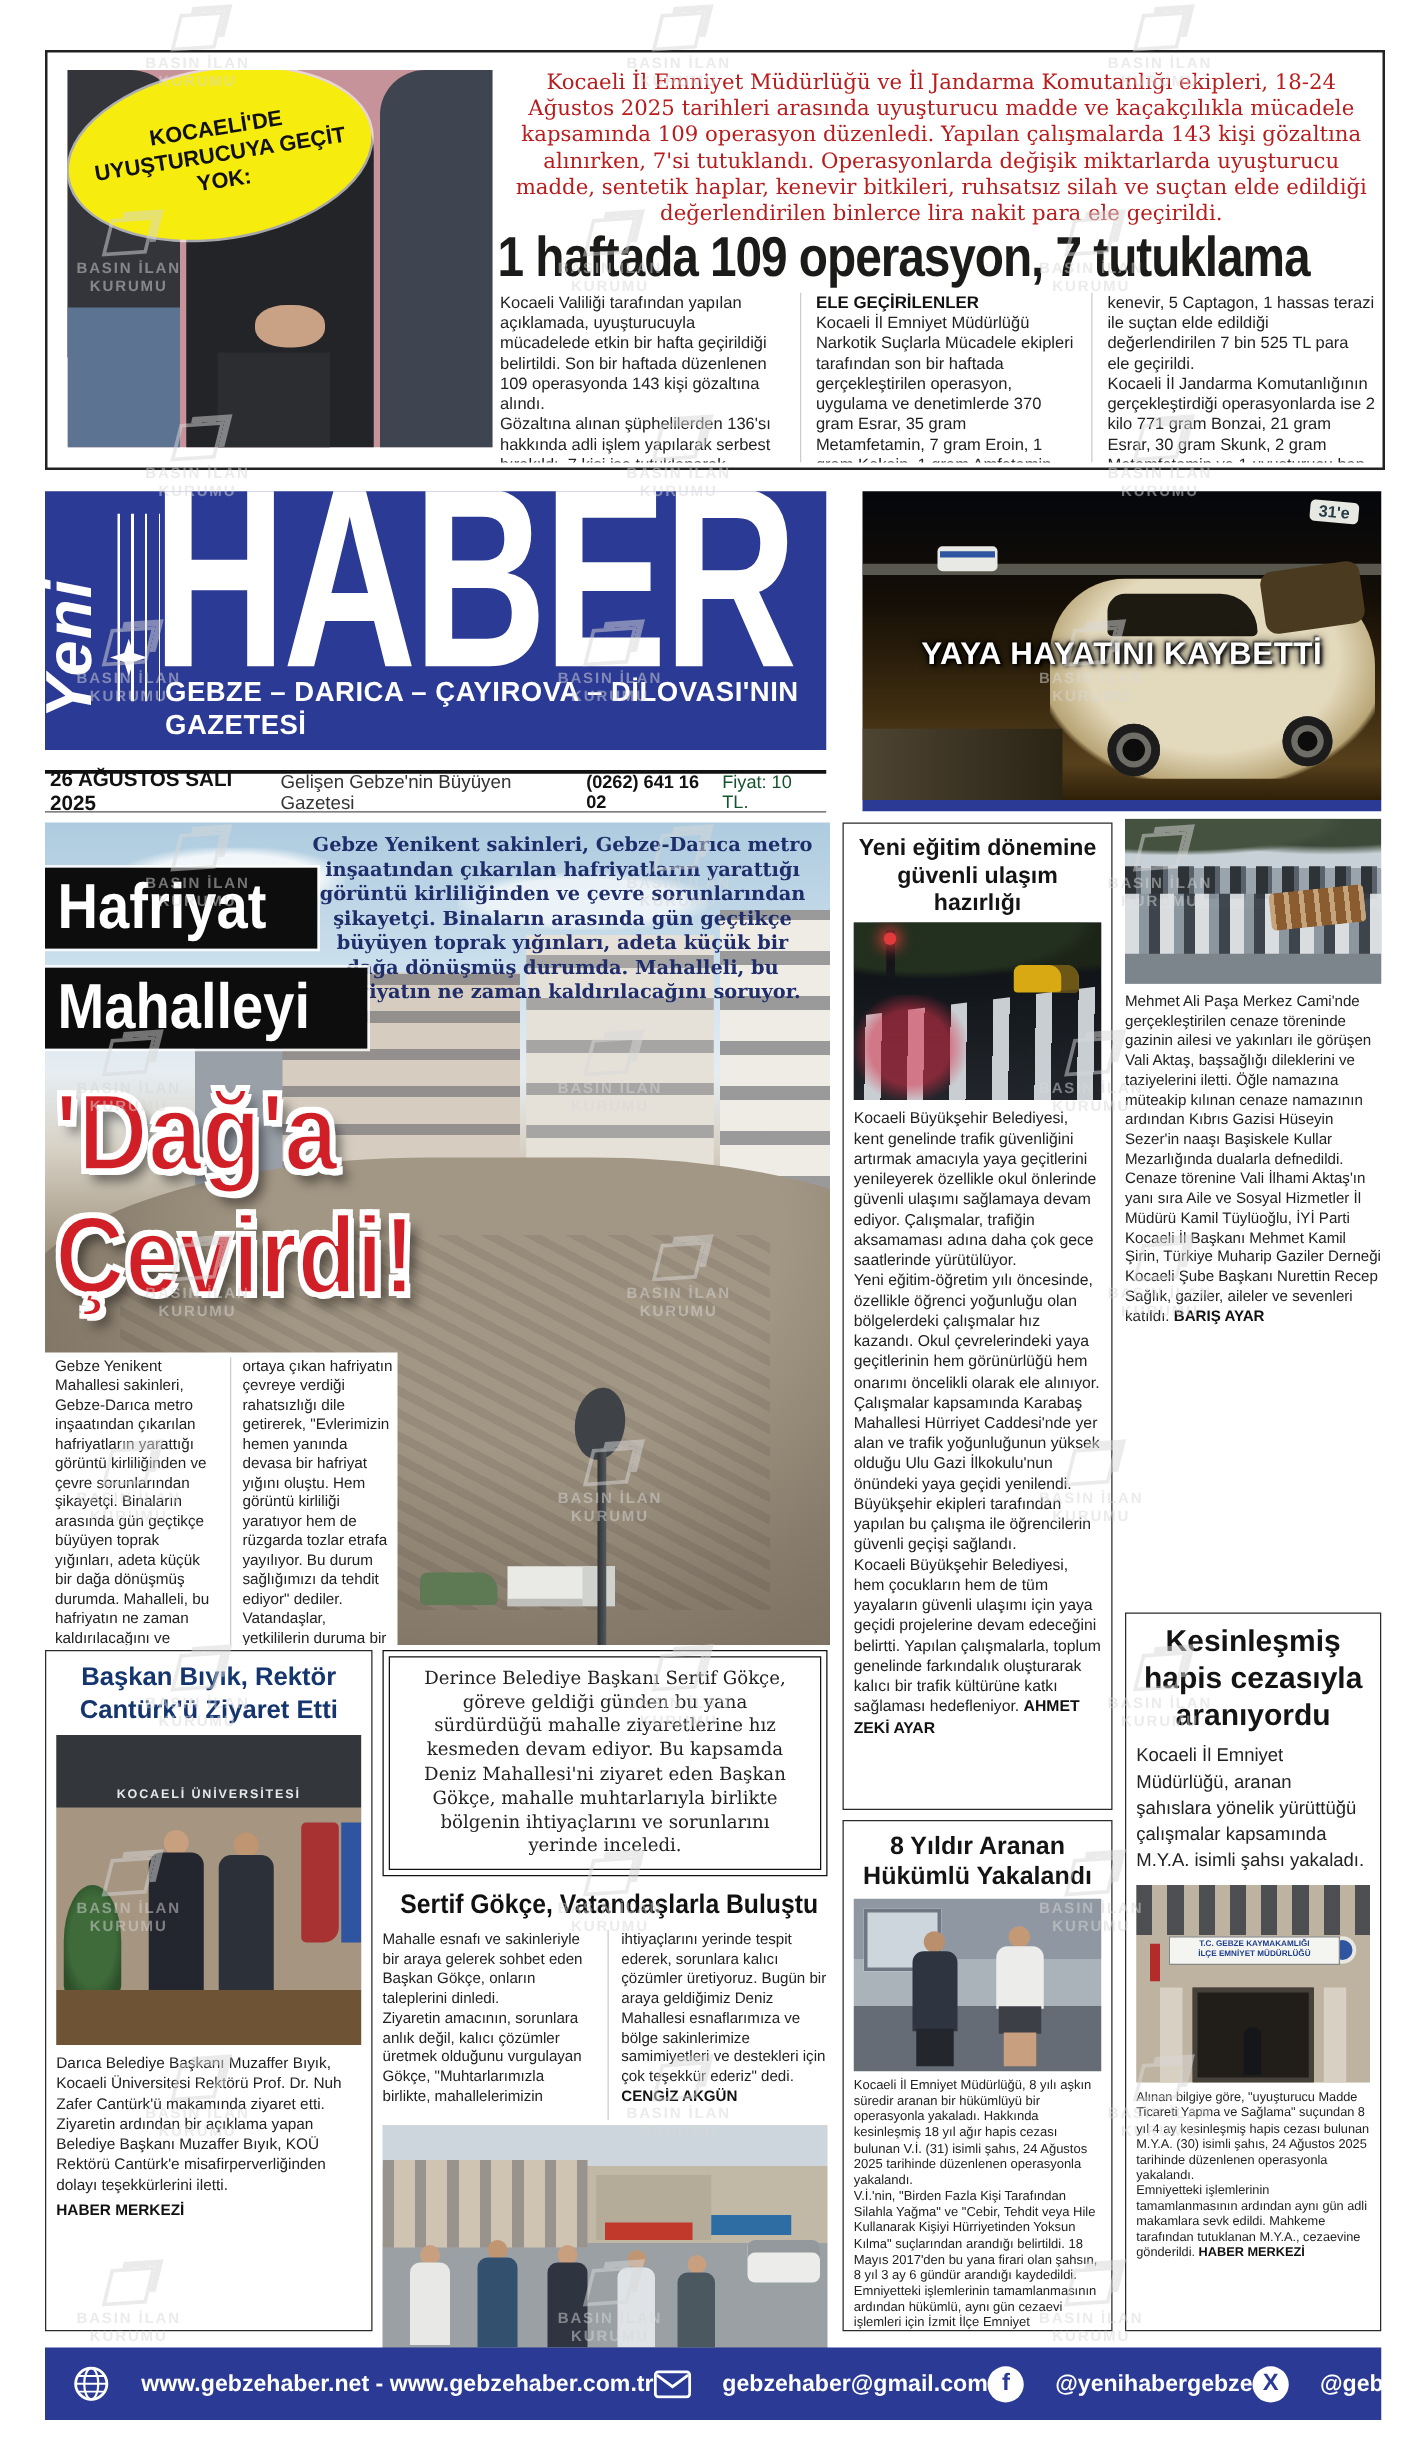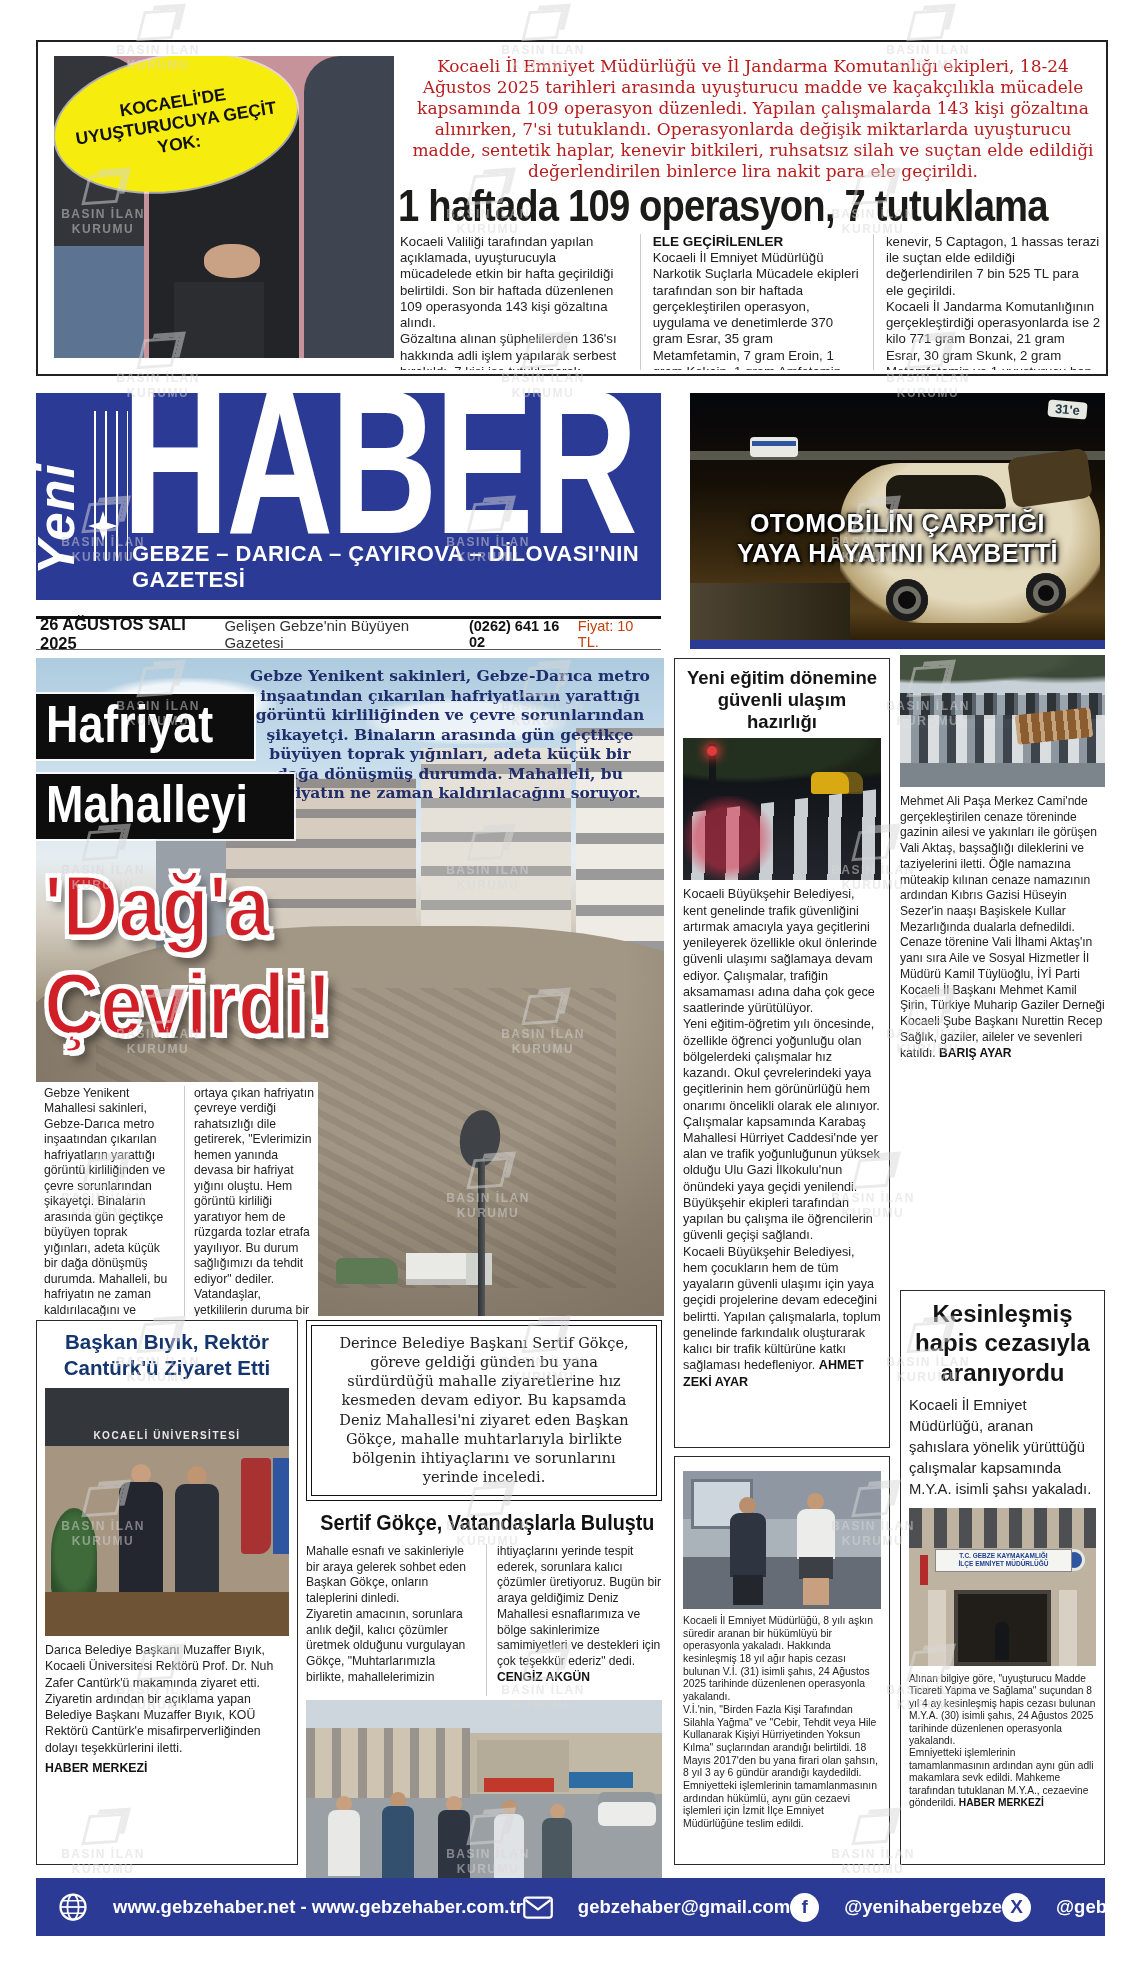--- a/index.html
+++ b/index.html
@@ -42,21 +42,21 @@
         clip-path:polygon(50% 0,62% 38%,100% 50%,62% 62%,50% 100%,38% 62%,0 50%,38% 38%);}
   .haber{position:absolute;left:86px;top:-34px;margin:0;color:#fff;font-weight:bold;font-size:206px;
         line-height:1;letter-spacing:-4px;transform:scaleX(.72);transform-origin:left top;}
   .band{position:absolute;left:96px;bottom:7px;color:#fff;font-weight:bold;font-size:22px;letter-spacing:.4px;}
   
   .dateline{left:36px;top:616px;width:625px;height:34px;border-top:3px solid #111;border-bottom:1.5px solid #555;
         display:flex;align-items:center;justify-content:space-between;padding:0 4px;box-sizing:border-box;}
   .dl-date{font-weight:bold;font-size:16.5px;color:#111;}
   .dl-slogan{font-size:15px;color:#333;}
   .dl-phone{font-weight:bold;font-size:14.5px;color:#111;}
-  .dl-price{font-size:14.5px;color:#c2410c;}
+  .dl-price{font-size:14.5px;color:#14532d;}
   
   .crash{left:690px;top:393px;width:415px;height:247px;background:
      linear-gradient(180deg,#05070c 0%,#140e06 35%,#3d2c10 70%,#57401c 88%,#2e2008 100%);}
   .crash-cap{position:absolute;left:0;top:116px;width:100%;text-align:center;color:#fff;font-weight:bold;
      font-size:25px;line-height:1.18;letter-spacing:.5px;
      text-shadow:2px 2px 3px #000,-1px -1px 2px #000,0 0 8px rgba(0,0,0,.9);}
   .crash-sign{position:absolute;right:18px;top:8px;background:#e8e8e2;color:#243a44;font-weight:bold;
      font-size:13px;padding:1px 7px;border-radius:4px;transform:rotate(5deg);}
   .crash-bar{left:690px;top:640px;width:415px;height:9px;background:#2b3a94;}
   
@@ -188,21 +188,20 @@
     <div class="shape" style="left:0;top:58px;width:100%;height:9px;background:#6b6b60;opacity:.8;"></div>
     <div class="shape" style="left:60px;top:44px;width:48px;height:20px;background:#e8e8e4;border-radius:4px;"></div>
     <div class="shape" style="left:62px;top:48px;width:44px;height:5px;background:#2f54a0;"></div>
     <div class="shape" style="left:150px;top:70px;width:260px;height:160px;background:radial-gradient(ellipse at 50% 40%,#e3d9bc 0 55%,#b9a576 75%,transparent 78%);border-radius:60px 70px 24px 24px;"></div>
     <div class="shape" style="left:196px;top:82px;width:120px;height:34px;background:#1d1a12;border-radius:14px 30px 4px 4px;"></div>
     <div class="shape" style="left:196px;top:186px;width:42px;height:42px;background:#0c0c0c;border-radius:50%;box-shadow:inset 0 0 0 7px #1c1c1c, inset 0 0 0 12px #6e6e66;"></div>
     <div class="shape" style="left:336px;top:180px;width:40px;height:40px;background:#0c0c0c;border-radius:50%;box-shadow:inset 0 0 0 7px #1c1c1c, inset 0 0 0 12px #6e6e66;"></div>
     <div class="shape" style="left:320px;top:60px;width:80px;height:50px;background:#4a3a20;border-radius:10px;transform:rotate(-8deg);"></div>
     <div class="shape" style="left:0;top:190px;width:160px;height:57px;background:linear-gradient(90deg,#4e4432,#2a2415);"></div>
     <div class="crash-cap">
-      <div>OTOMOBİLİN ÇARPTIĞI</div>
       <div>YAYA HAYATINI KAYBETTİ</div>
     </div>
     <span class="crash-sign">31'e</span>
   </div>
   <div class="crash-bar abs"></div>
 
   <section class="ph mainstory">
     <div class="shape" style="left:60px;top:20px;width:180px;height:50px;background:radial-gradient(ellipse,#fff 0 55%,transparent 75%);opacity:.8;"></div>
     <div class="shape" style="left:330px;top:40px;width:200px;height:46px;background:radial-gradient(ellipse,#fff 0 55%,transparent 75%);opacity:.7;"></div>
     <div class="shape" style="left:180px;top:120px;width:200px;height:190px;background:#d6cdc0 repeating-linear-gradient(0deg,rgba(80,82,92,.5) 0 9px,transparent 9px 30px);"></div>
@@ -268,20 +267,21 @@
       <div class="kes-sign">
         <div>T.C. GEBZE KAYMAKAMLIĞI</div>
         <div>İLÇE EMNİYET MÜDÜRLÜĞÜ</div>
       </div>
     </div>
     <p class="sbody"><span>Alınan bilgiye göre, "uyuşturucu Madde Ticareti Yapma ve Sağlama" suçundan 8 yıl 4 ay kesinleşmiş hapis cezası bulunan M.Y.A. (30) isimli şahıs, 24 Ağustos 2025 tarihinde düzenlenen operasyonla yakalandı.
 Emniyetteki işlemlerinin tamamlanmasının ardından aynı gün adli makamlara sevk edildi. Mahkeme tarafından tutuklanan M.Y.A., cezaevine gönderildi.</span> <b>HABER MERKEZİ</b></p>
   </section>
 
   <section class="sbox abs con">
+    <h2 class="shead">8 Yıldır Aranan Hükümlü Yakalandı</h2>
     <div class="con-photo">
       <div class="shape" style="left:8px;top:8px;width:62px;height:50px;background:#cdd6dd;box-shadow:inset 0 0 0 3px #6e7884;"></div>
       <div class="shape" style="left:56px;top:26px;width:17px;height:17px;background:#b98f6e;border-radius:50%;"></div>
       <div class="shape" style="left:47px;top:42px;width:36px;height:64px;background:#2e3440;border-radius:9px 9px 0 0;"></div>
       <div class="shape" style="left:50px;top:104px;width:30px;height:30px;background:#23262c;"></div>
       <div class="shape" style="left:124px;top:22px;width:17px;height:17px;background:#c49a76;border-radius:50%;"></div>
       <div class="shape" style="left:114px;top:38px;width:38px;height:50px;background:#ececea;border-radius:9px 9px 0 0;"></div>
       <div class="shape" style="left:116px;top:86px;width:34px;height:22px;background:#3c3f46;"></div>
       <div class="shape" style="left:120px;top:107px;width:26px;height:27px;background:#c9a07f;"></div>
     </div>

